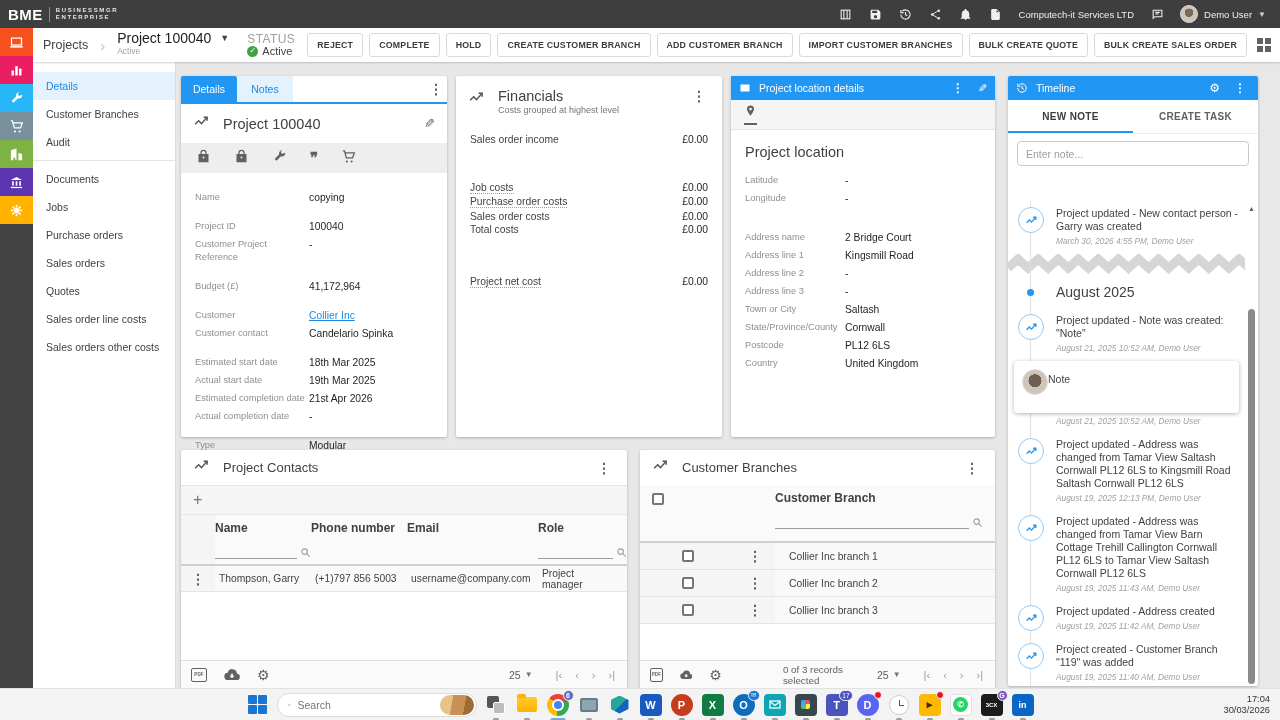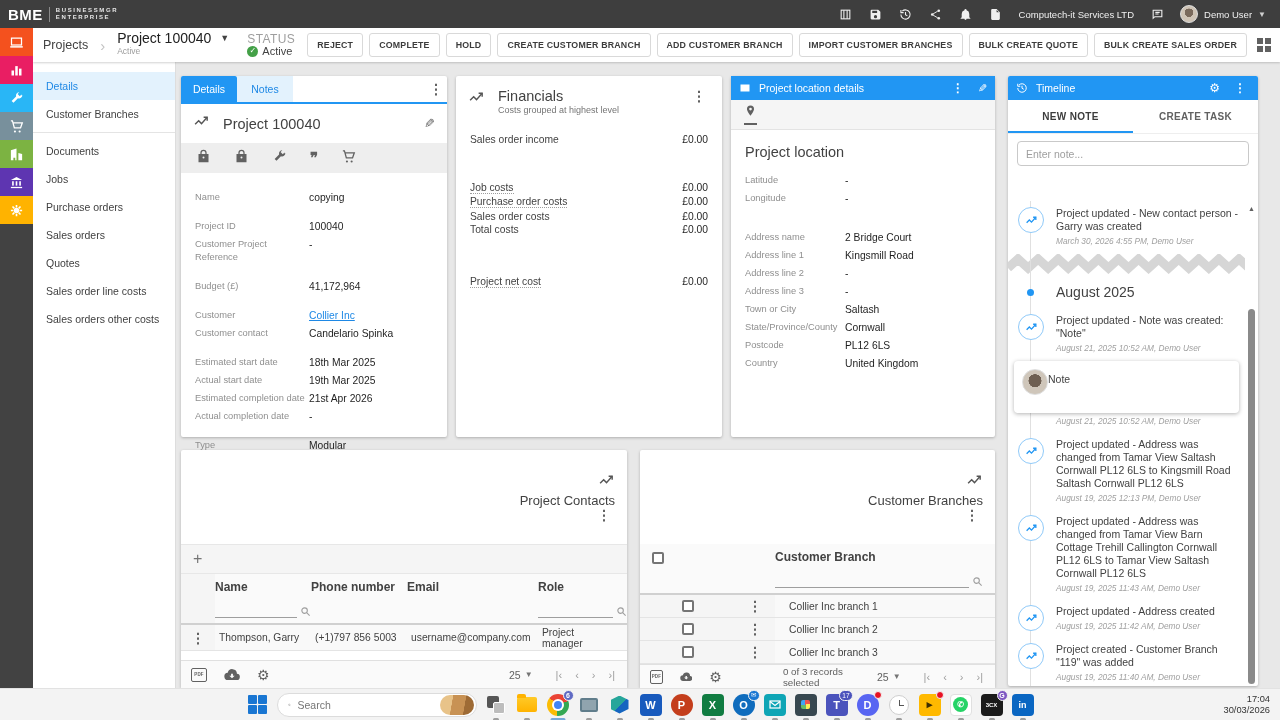--- a/index.html
+++ b/index.html
@@ -129,21 +129,21 @@
   .note-wrap { position:relative; padding:2px 6px 6px 6px; }
   .note-card { background:#fff; border-radius:4px; box-shadow:0 1px 4px rgba(0,0,0,.3); display:flex; align-items:flex-start; padding:8px 10px 18px 8px; position:relative; z-index:1; }
   .avatar-note { width:26px; height:26px; border-radius:50%; background:radial-gradient(circle at 50% 45%, #6e5f52 0 36%, #cfc6ba 37% 100%); border:1px solid #ddd; flex:none; }
   .note-card .nt { font-size:10.5px; color:#424242; margin-top:4px; }
   .note-meta { margin-left:42px; }
   .t-sb { position:absolute; top:128px; right:1px; bottom:2px; width:11px; }
   .t-sb .up { text-align:center; font-size:7px; color:#616161; height:10px; line-height:10px; }
   .t-sb .thumb { position:absolute; top:105px; bottom:0; left:2px; width:7px; background:#8a8a8a; border-radius:4px; }
 
   
-  .tbl-head { display:flex; align-items:flex-end; padding:22px 12px;flex-direction:column; }
+  .tbl-head { display:flex; align-items:center; padding:7px 12px; }
   .tbl-head .ttl { font-size:13px; color:#424242; margin-left:13px; }
   .tbl-head .kebab { margin-left:auto; }
   .tbl-toolbar { height:30px; background:#f5f5f5; border-top:1px solid #e7e7e7; border-bottom:1px solid #e7e7e7; display:flex; align-items:center; padding-left:12px; }
   .plus { font-size:16px; color:#757575; cursor:pointer; line-height:1; }
   .thead { background:#fafafa; border-bottom:2px solid #d0d0d0; display:flex; }
   .thead .hcol { padding:6px 0 5px 0; }
   .hlab { font-size:12px; font-weight:bold; color:#424242; }
   .srch { display:flex; align-items:flex-end; gap:3px; margin-top:8px; }
   .srch .uline { border-bottom:1px solid #9e9e9e; height:16px; flex:1; }
   .srch svg { width:11px; height:11px; flex:none; margin-bottom:1px; }
@@ -339,20 +339,21 @@
             <path d="M12 3v4M12 17v4M3 12h4M17 12h4M5.6 5.6l2.9 2.9M15.5 15.5l2.9 2.9M18.4 5.6l-2.9 2.9M8.5 15.5l-2.9 2.9"></path>
           </g>
           <circle cx="12" cy="12" r="4.4" fill="#fff"></circle>
         </svg>
       </div>
   </div>
 
   <div class="sidebar">
     <div class="sb-item active">Details</div>
     <div class="sb-item">Customer Branches</div>
+    <div class="sb-item">Audit</div>
     <div class="sb-div"></div>
     <div class="sb-item">Documents</div>
     <div class="sb-item">Jobs</div>
     <div class="sb-item">Purchase orders</div>
     <div class="sb-item">Sales orders</div>
     <div class="sb-item">Quotes</div>
     <div class="sb-item">Sales order line costs</div>
     <div class="sb-item">Sales orders other costs</div>
   </div>
 

